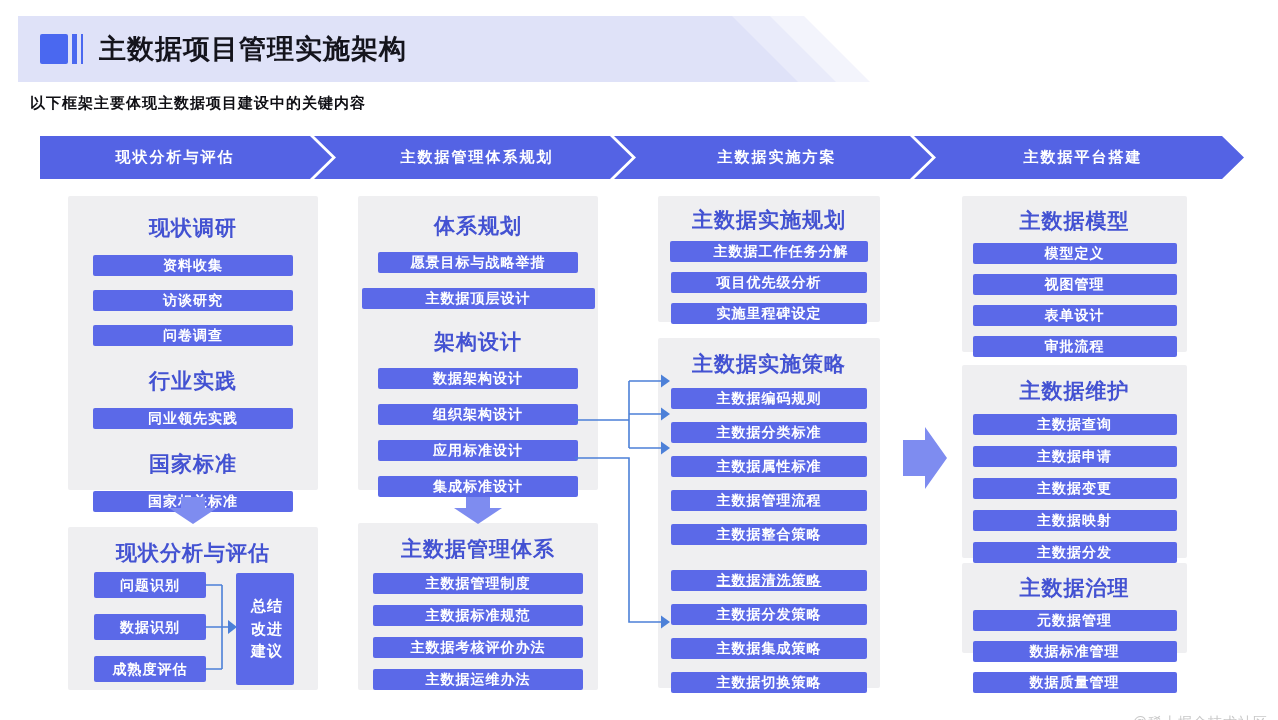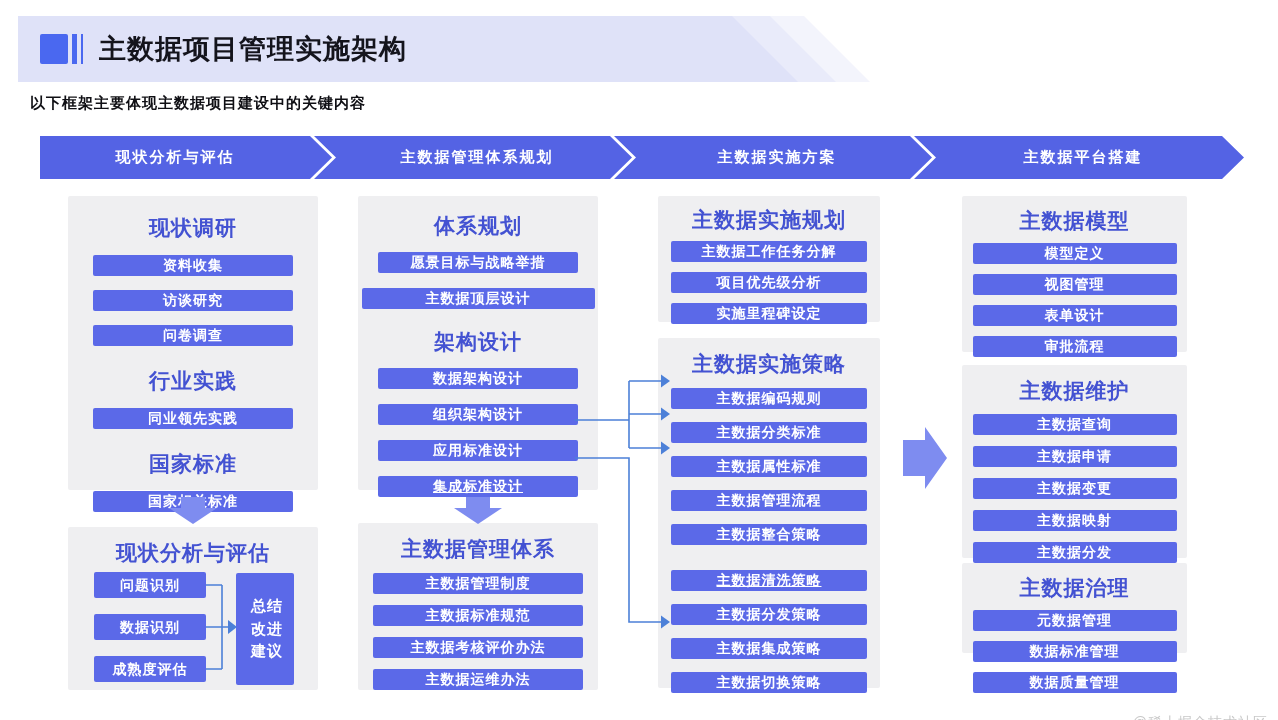--- a/index.html
+++ b/index.html
@@ -88,32 +88,32 @@
         <div class="task-btn" style="width: 200px; margin: 7px 0px;">国家相关标准</div>
       </div>
       <div class="panel" id="p2a" style="left: 358px; top: 196px; width: 240px; height: 294px;">
         <div class="group-header" style="margin: 12px 0px 4px;">体系规划</div>
         <div class="task-btn" style="width: 200px; margin: 7.5px 0px;">愿景目标与战略举措</div>
         <div class="task-btn" style="width: 233px; margin: 7.5px 0px;">主数据顶层设计</div>
         <div class="group-header" style="margin: 12px 0px 4px;">架构设计</div>
         <div class="task-btn" style="width: 200px; margin: 7.5px 0px;">数据架构设计</div>
         <div class="task-btn" style="width: 200px; margin: 7.5px 0px;">组织架构设计</div>
         <div class="task-btn" style="width: 200px; margin: 7.5px 0px;">应用标准设计</div>
-        <div class="task-btn" style="width: 200px; margin: 7.5px 0px; text-decoration: underline;">集成标准设计</div>
+        <div class="task-btn" style="width: 200px; margin: 7.5px 0px;">集成标准设计</div>
       </div>
       <div class="panel" id="p2b" style="left: 358px; top: 523px; width: 240px; height: 167px;">
         <div class="group-header" style="margin: 8px 0px 4px;">主数据管理体系</div>
         <div class="task-btn" style="width: 210px; margin: 5.5px 0px;">主数据管理制度</div>
         <div class="task-btn" style="width: 210px; margin: 5.5px 0px;">主数据标准规范</div>
         <div class="task-btn" style="width: 210px; margin: 5.5px 0px;">主数据考核评价办法</div>
         <div class="task-btn" style="width: 210px; margin: 5.5px 0px;">主数据运维办法</div>
       </div>
       <div class="panel" id="p3a" style="left: 658px; top: 196px; width: 222px; height: 126px;">
         <div class="group-header" style="margin: 6px 0px 2px;">主数据实施规划</div>
-        <div class="task-btn" style="width: 196px; margin: 5px 0px;">主数据工作任务分解</div>
+        <div class="task-btn" style="width: 174px; margin: 5px 0px; padding-left: 24px;">主数据工作任务分解</div>
         <div class="task-btn" style="width: 196px; margin: 5px 0px;">项目优先级分析</div>
         <div class="task-btn" style="width: 196px; margin: 5px 0px;">实施里程碑设定</div>
       </div>
       <div class="panel" id="p3b" style="left: 658px; top: 338px; width: 222px; height: 350px;">
         <div class="group-header" style="margin: 8px 0px 3px;">主数据实施策略</div>
         <div class="task-btn" style="width: 196px; margin: 6.5px 0px;">主数据编码规则</div>
         <div class="task-btn" style="width: 196px; margin: 6.5px 0px;">主数据分类标准</div>
         <div class="task-btn" style="width: 196px; margin: 6.5px 0px;">主数据属性标准</div>
         <div class="task-btn" style="width: 196px; margin: 6.5px 0px;">主数据管理流程</div>
         <div class="task-btn" style="width: 196px; margin: 6.5px 0px;">主数据整合策略</div>

